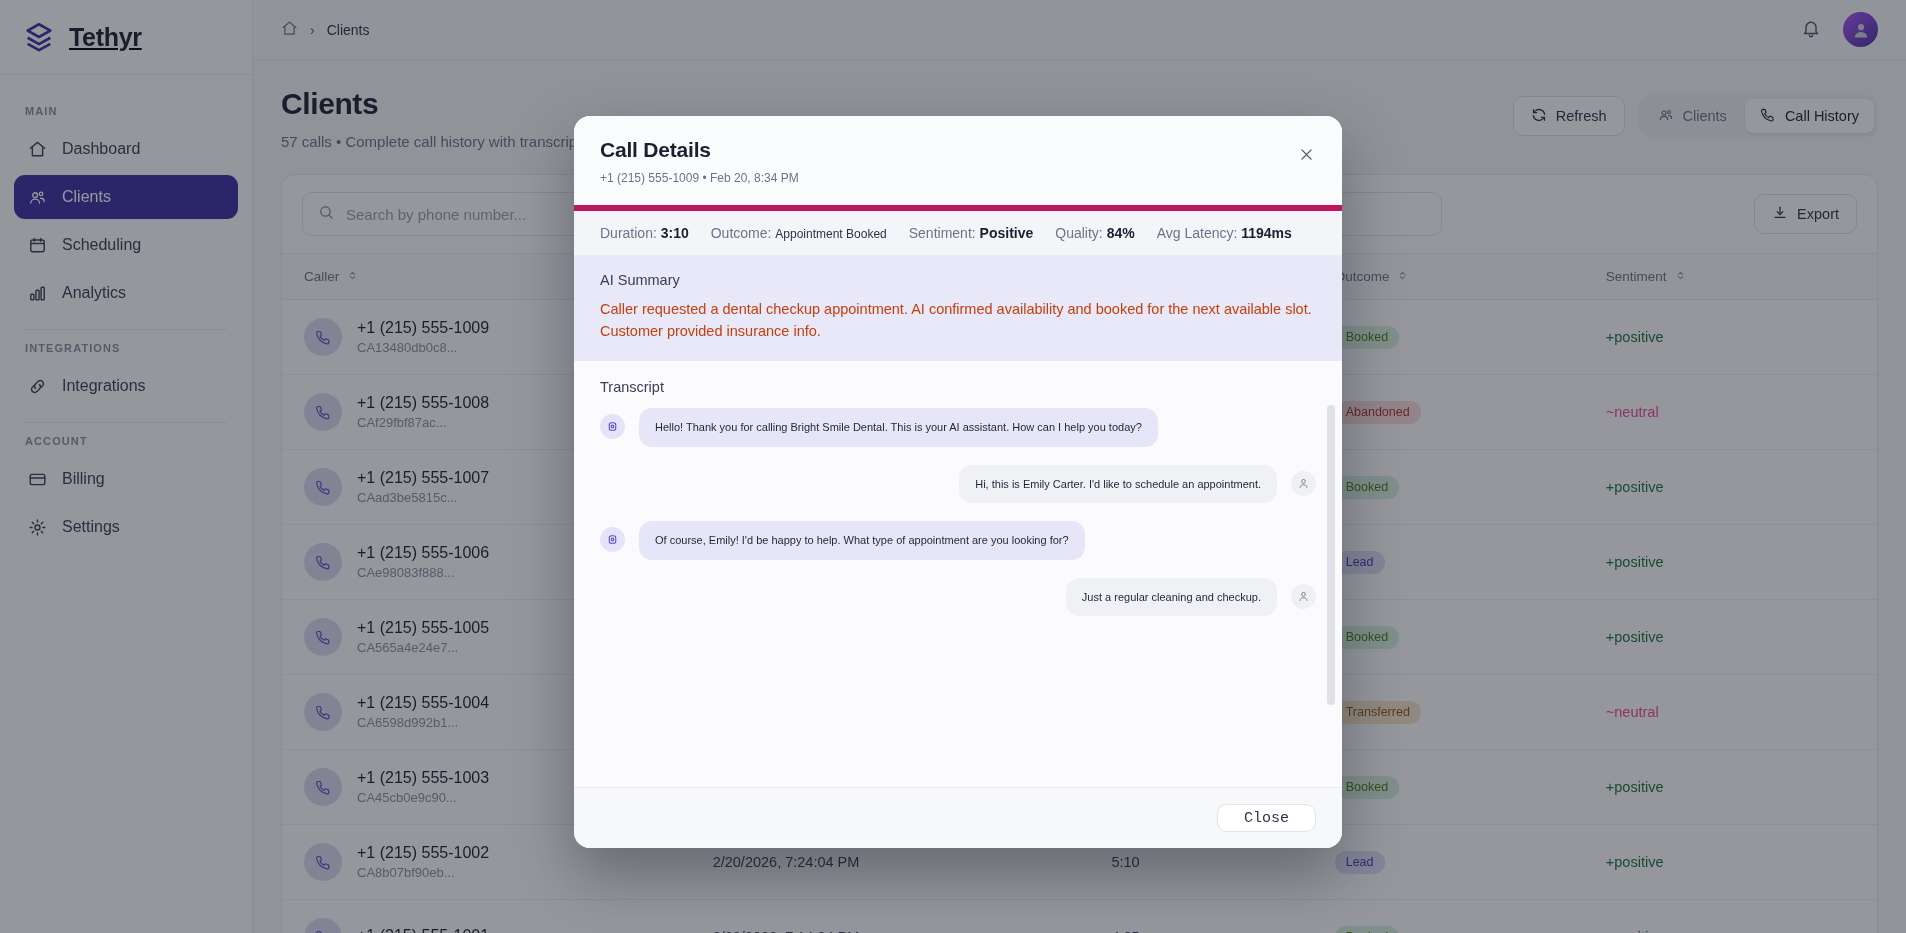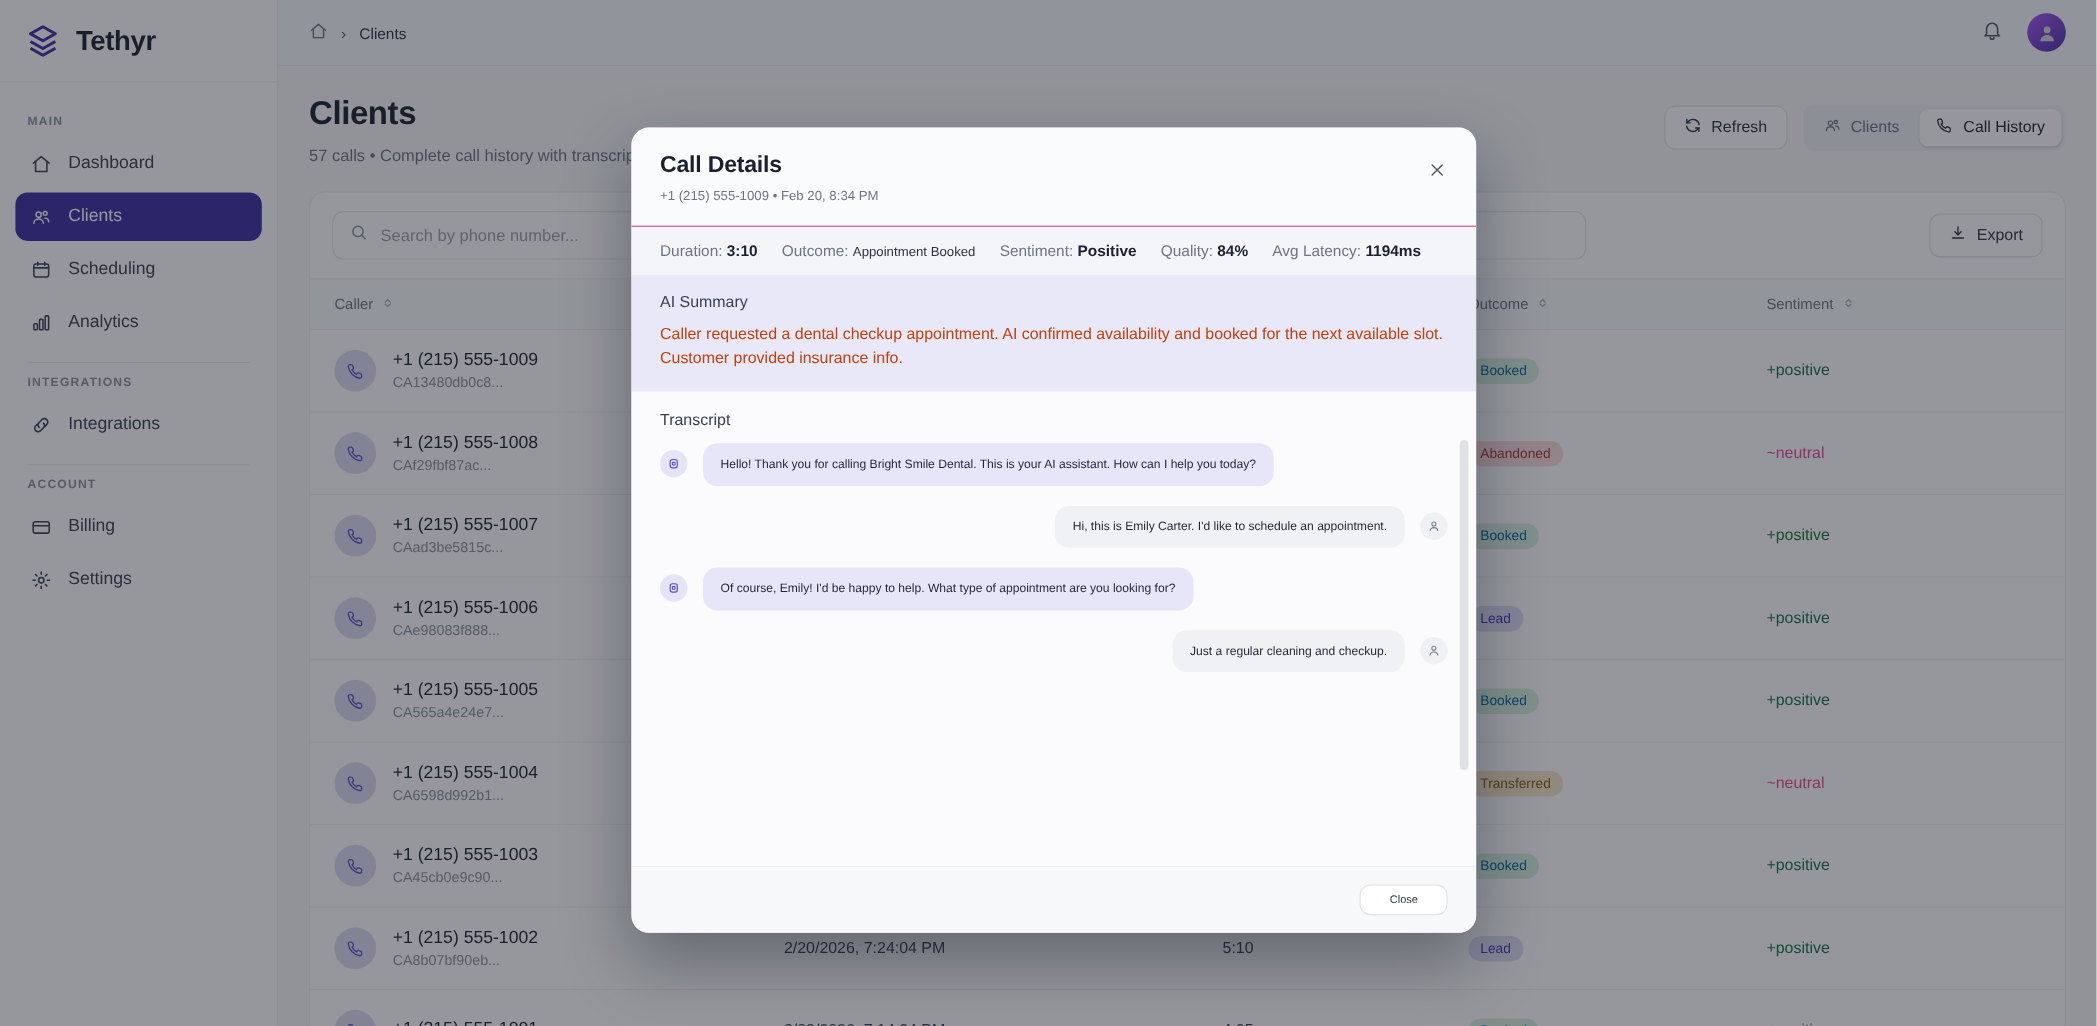--- a/index.html
+++ b/index.html
@@ -11,21 +11,21 @@
   #app { position: relative; width: 1906px; height: 933px; }
 
   
   .sidebar {
     position: absolute; left: 0; top: 0; width: 253px; height: 933px;
     background: #ffffff; border-right: 1px solid #e8eaee;
     display: flex; flex-direction: column;
   }
   .brand {
     height: 75px; display: flex; align-items: center; gap: 13px;
-    padding: 0 22px; border-bottom: 1px solid #eceef2;
+    padding: 0 22px; border-bottom: 1px solid #eceef2; text-decoration: underline;
   }
   .brand-mark { width: 34px; height: 34px; position: relative; }
   .brand-name { font-size: 25px; font-weight: 700; color: #1b2030; letter-spacing: -0.3px; }
   .nav { padding: 18px 14px 0 14px; flex: 1; }
   .nav-section {
     font-size: 11px; font-weight: 700; letter-spacing: 1.1px;
     color: #8b91a0; padding: 12px 11px 10px 11px; text-transform: uppercase;
   }
   .nav-item {
     display: flex; align-items: center; gap: 14px;
@@ -97,21 +97,21 @@
     width: 38px; height: 38px; border-radius: 50%; background: #ddddf2;
     display: flex; align-items: center; justify-content: center; flex: none;
   }
   .caller-num { font-size: 16px; color: #1b2030; }
   .caller-id { font-size: 13px; color: #8b91a0; margin-top: 3px; }
   .cell-mono { font-size: 14.5px; color: #3a4054; }
   .pill {
     display: inline-block; padding: 4px 11px; border-radius: 999px;
     font-size: 12.5px; line-height: 1.2;
   }
-  .pill-booked { background: #d9f0e0; color: #0369a1; }
+  .pill-booked { background: #d9f0e0; color: #4d7c0f; }
   .pill-abandoned { background: #f9dcdc; color: #b0333a; }
   .pill-lead { background: #e0e0f6; color: #4038b8; }
   .pill-transferred { background: #f7e6c9; color: #8a5a14; }
   .sent-positive { color: #17733f; font-size: 14.5px; }
   .sent-neutral { color: #ec4899; font-size: 14.5px; }
 
   .col-caller { width: 27%; padding-left: 22px !important; }
   .col-date { width: 25%; }
   .col-dur { width: 14%; }
   .col-out { width: 17%; }
@@ -129,21 +129,21 @@
   .modal-title { font-size: 21px; font-weight: 700; color: #1b2030; letter-spacing: -0.2px; }
   .modal-sub { font-size: 12px; color: #6d7487; margin-top: 9px; }
   .modal-close {
     position: absolute; right: 22px; top: 24px; width: 28px; height: 28px;
     display: flex; align-items: center; justify-content: center; cursor: pointer;
     color: #4d5465;
   }
   .meta-bar {
     display: flex; align-items: center; gap: 22px; flex-wrap: nowrap;
     padding: 14px 26px; background: #f4f5f8;
-    border-top: 1px solid #be185d; border-bottom: 1px solid #eaecf0;
+    border-top: 6px solid #be185d; border-bottom: 1px solid #eaecf0;
     font-size: 14px; color: #6d7487; white-space: nowrap;
   }
   .meta-bar b { color: #1b2030; font-weight: 700; }
   .meta-chip { color: #2c3345; font-size: 12px; }
   .meta-quality { color: #18a44c; font-weight: 700; }
   .summary {
     background: #e8e8f8; padding: 16px 26px 19px 26px;
   }
   .summary-label { font-size: 14.5px; color: #3a4054; margin-bottom: 10px; }
   .summary-text { font-size: 14.5px; color: #c2410c; line-height: 1.52; }
@@ -167,22 +167,22 @@
   .scrollbar {
     position: absolute; right: 7px; top: 44px; width: 8px; height: 300px;
     background: #dfe1e7; border-radius: 5px;
   }
   .modal-foot {
     padding: 16px 26px; background: #f7f8fa; border-top: 1px solid #eaecf0;
     display: flex; justify-content: flex-end;
   }
   .close-btn {
     height: 28px; padding: 0 26px; border: 1px solid #dfe2e8; border-radius: 10px;
-    background: #ffffff; font-size: 10px; color: #2c3345; cursor: pointer;
-    font-family: Liberation Sans, sans-serif;
+    background: #ffffff; font-size: 15px; color: #2c3345; cursor: pointer;
+    font-family: Liberation Mono, monospace;
   }
 </style>
 </head>
 <body>
 
 <div id="app">
 
   <aside class="sidebar">
     <div class="brand">
       <span class="brand-mark">

